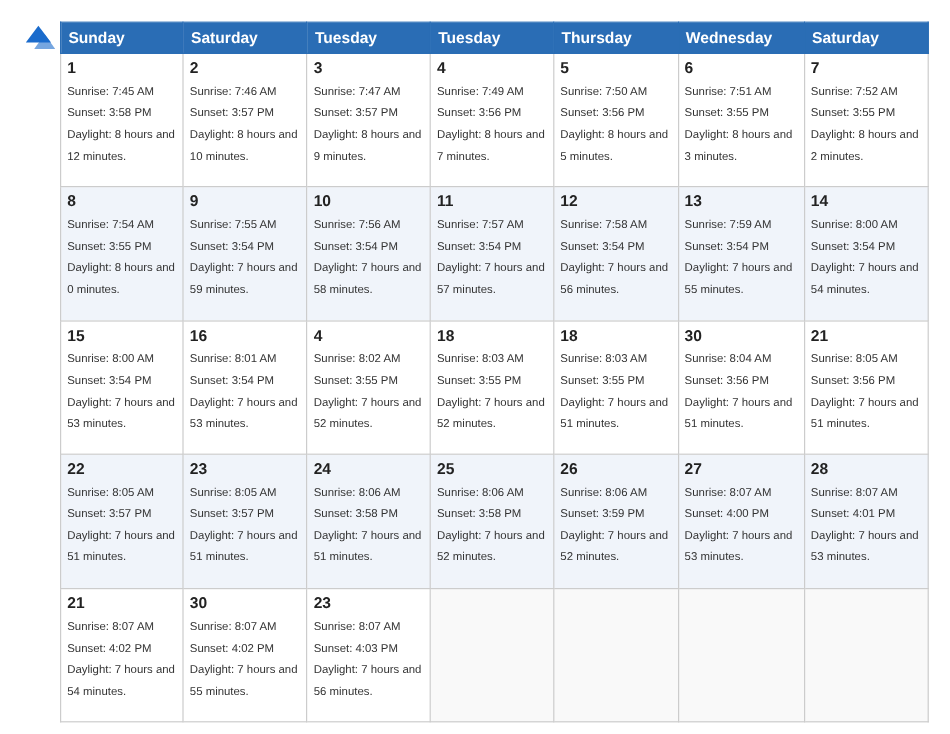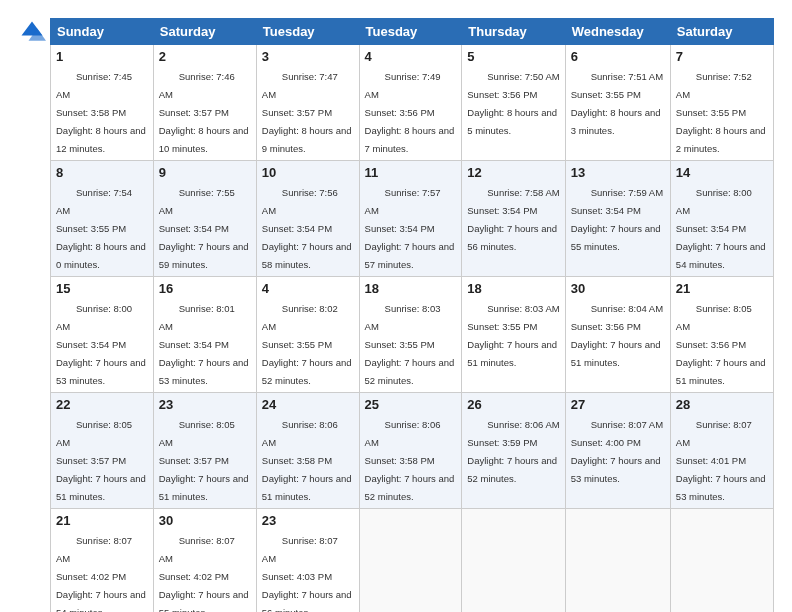--- a/index.html
+++ b/index.html
@@ -92,21 +92,20 @@
       font-size: 13px;
       font-weight: bold;
       color: #222;
       display: block;
       margin-bottom: 2px;
     }
     .day-detail {
       font-size: 9.5px;
       color: #333;
       line-height: 1.45;
-      margin-left: 20px;
     }
     .empty-cell {
       background: #f9f9f9 !important;
     }
     .last-row td {
       height: 76px;
     }
   </style>
 </head>
 <body>

